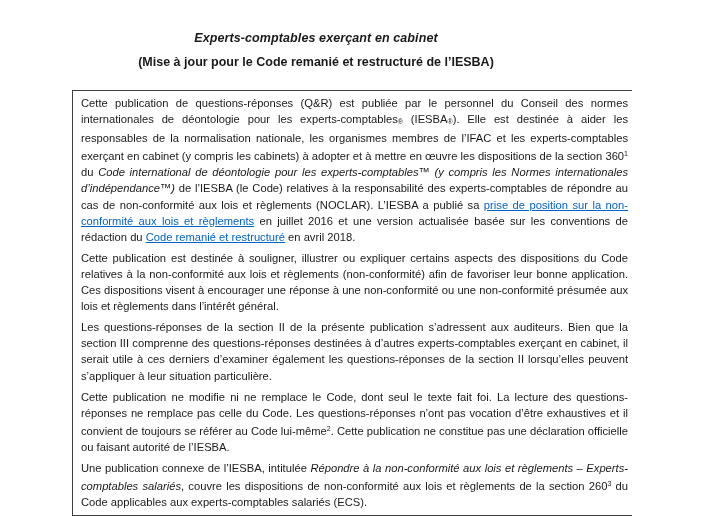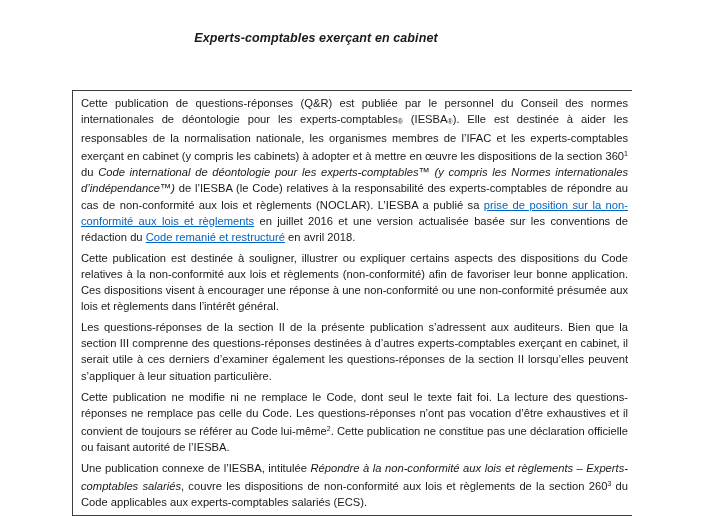--- a/index.html
+++ b/index.html
@@ -69,20 +69,21 @@
   .seg-reg {
     font-size: 7px;
     vertical-align: -1px;
   }
 </style>
 </head>
 <body>
 
 <div class="page">
   <div class="title">Experts-comptables exerçant en cabinet</div>
+  <div class="subtitle">(Mise à jour pour le Code remanié et restructuré de l’IESBA)</div>
   <div class="box">
       <p class="para"><span class="seg-plain">Cette publication de questions-réponses (Q&amp;R) est publiée par le personnel du Conseil des normes internationales de déontologie pour les experts-comptables</span><span class="seg-reg">®</span><span class="seg-plain"> (IESBA</span><span class="seg-reg">®</span><span class="seg-plain">). Elle est destinée à aider les responsables de la normalisation nationale, les organismes membres de l’IFAC et les experts-comptables exerçant en cabinet (y compris les cabinets) à adopter et à mettre en œuvre les dispositions de la section 360</span><span class="seg-sup">1</span><span class="seg-plain"> du </span><span class="seg-italic">Code international de déontologie pour les experts-comptables™ (y compris les Normes internationales d’indépendance™)</span><span class="seg-plain"> de l’IESBA (le Code) relatives à la responsabilité des experts-comptables de répondre au cas de non-conformité aux lois et règlements (NOCLAR). L’IESBA a publié sa </span><a href="#" class="seg-link">prise de position sur la non-conformité aux lois et règlements</a><span class="seg-plain"> en juillet 2016 et une version actualisée basée sur les conventions de rédaction du </span><a href="#" class="seg-link">Code remanié et restructuré</a><span class="seg-plain"> en avril 2018.</span></p>
       <p class="para"><span class="seg-plain">Cette publication est destinée à souligner, illustrer ou expliquer certains aspects des dispositions du Code relatives à la non-conformité aux lois et règlements (non-conformité) afin de favoriser leur bonne application. Ces dispositions visent à encourager une réponse à une non-conformité ou une non-conformité présumée aux lois et règlements dans l’intérêt général.</span></p>
       <p class="para"><span class="seg-plain">Les questions-réponses de la section II de la présente publication s’adressent aux auditeurs. Bien que la section III comprenne des questions-réponses destinées à d’autres experts-comptables exerçant en cabinet, il serait utile à ces derniers d’examiner également les questions-réponses de la section II lorsqu’elles peuvent s’appliquer à leur situation particulière.</span></p>
       <p class="para"><span class="seg-plain">Cette publication ne modifie ni ne remplace le Code, dont seul le texte fait foi. La lecture des questions-réponses ne remplace pas celle du Code. Les questions-réponses n’ont pas vocation d’être exhaustives et il convient de toujours se référer au Code lui-même</span><span class="seg-sup">2</span><span class="seg-plain">. Cette publication ne constitue pas une déclaration officielle ou faisant autorité de l’IESBA.</span></p>
       <p class="para"><span class="seg-plain">Une publication connexe de l’IESBA, intitulée </span><span class="seg-italic">Répondre à la non-conformité aux lois et règlements – Experts-comptables salariés</span><span class="seg-plain">, couvre les dispositions de non-conformité aux lois et règlements de la section 260</span><span class="seg-sup">3</span><span class="seg-plain"> du Code applicables aux experts-comptables salariés (ECS).</span></p>
     </div>
 </div>
 
 </body></html>

